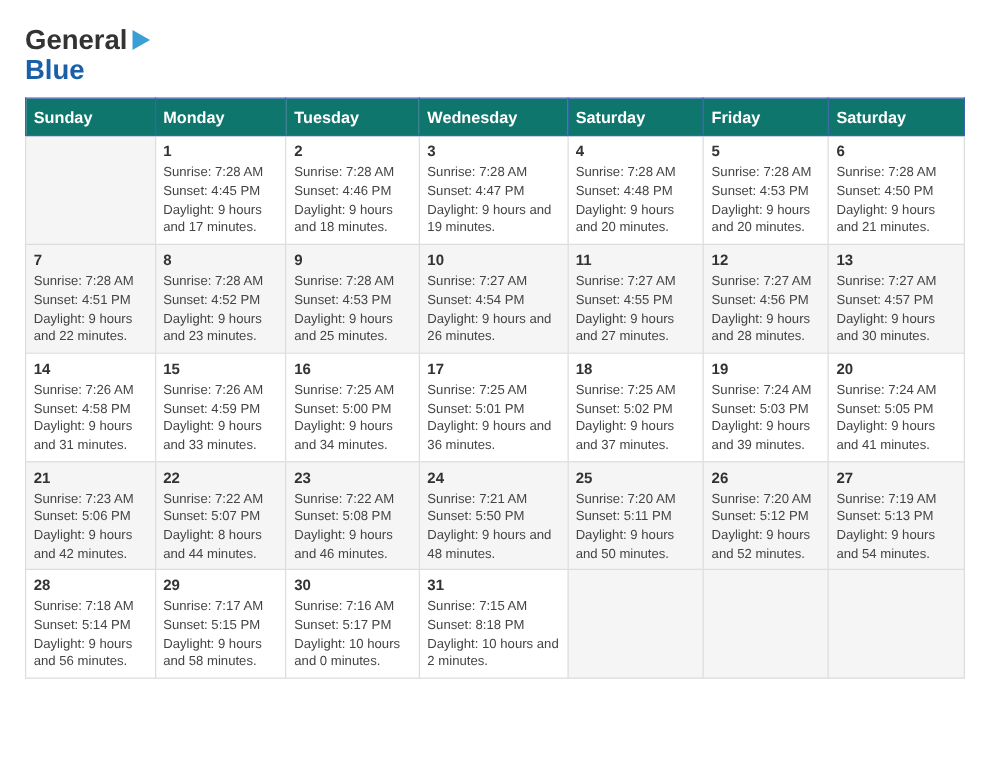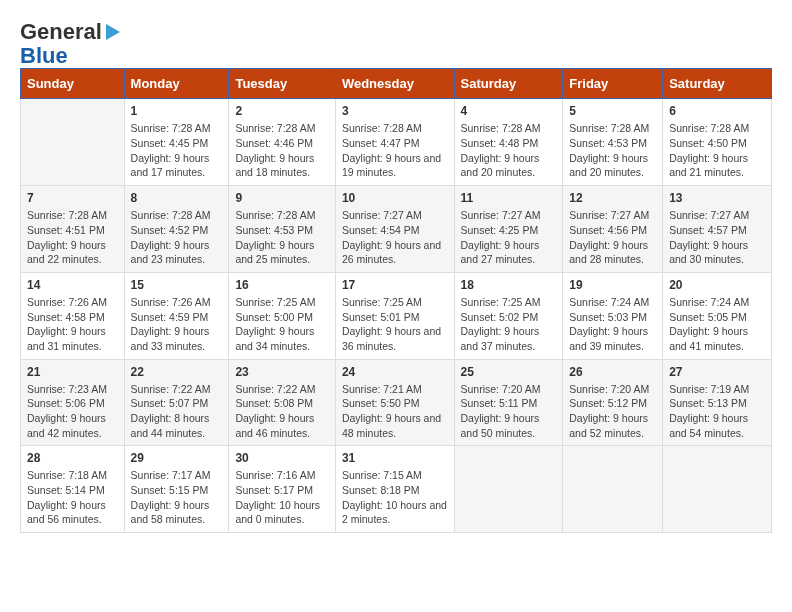--- a/index.html
+++ b/index.html
@@ -7,20 +7,21 @@
       font-family: Arial, sans-serif;
       background: #fff;
       width: 792px;
       min-height: 612px;
       padding: 20px;
     }
     .header {
       display: flex;
       justify-content: space-between;
       align-items: flex-start;
+      margin-bottom: 10px;
     }
     .logo {
       display: flex;
       flex-direction: column;
       align-items: flex-start;
     }
     .logo-text {
       font-size: 22px;
       font-weight: bold;
       color: #333;
@@ -52,21 +53,21 @@
       font-size: 16px;
       font-weight: normal;
       color: #555;
     }
     table {
       width: 100%;
       border-collapse: collapse;
       font-size: 11px;
     }
     thead tr {
-      background-color: #c2410c;
+      background-color: #0f766e;
       color: #fff;
     }
     thead th {
       padding: 7px 6px;
       text-align: left;
       font-size: 13px;
       font-weight: bold;
       border: 1px solid #3a62b0;
     }
     tbody tr {
@@ -211,21 +212,21 @@
 <div class="day-info">
   <span>Sunrise: 7:27 AM</span><br>
   <span>Sunset: 4:54 PM</span><br>
   <span>Daylight: 9 hours and 26 minutes.</span>
 </div>
         </td>
         <td>
           <span class="day-num">11</span>
 <div class="day-info">
   <span>Sunrise: 7:27 AM</span><br>
-  <span>Sunset: 4:25 PM</span><br>
+  <span>Sunset: 4:55 PM</span><br>
   <span>Daylight: 9 hours and 27 minutes.</span>
 </div>
         </td>
         <td>
           <span class="day-num">12</span>
 <div class="day-info">
   <span>Sunrise: 7:27 AM</span><br>
   <span>Sunset: 4:56 PM</span><br>
   <span>Daylight: 9 hours and 28 minutes.</span>
 </div>

